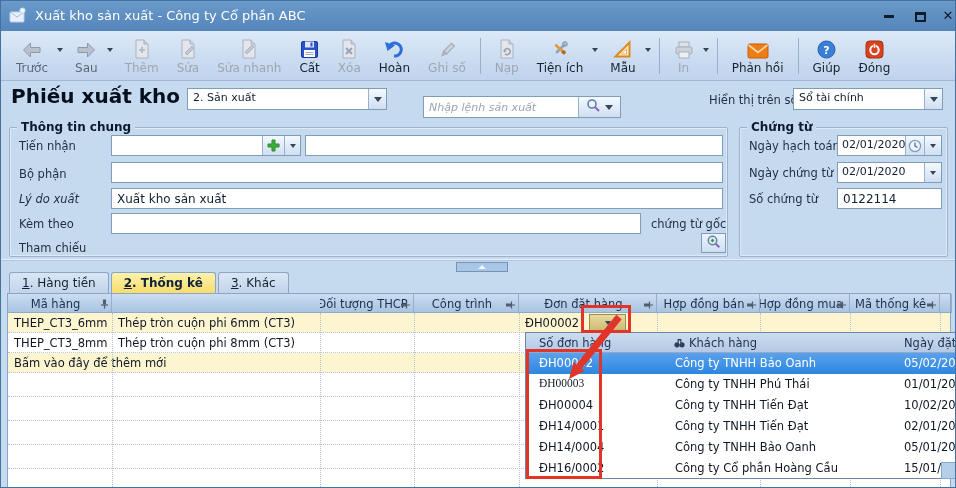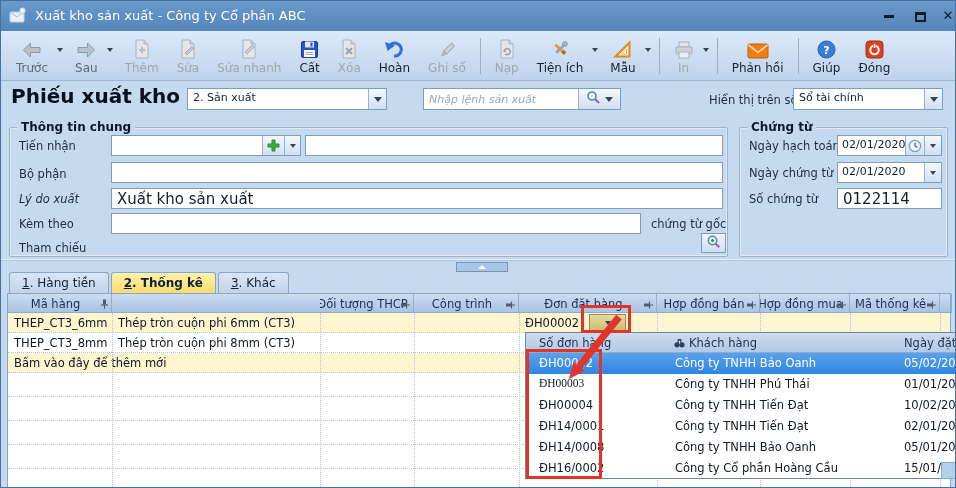--- a/index.html
+++ b/index.html
@@ -44,21 +44,21 @@
   .combo input{flex:1;border:none;outline:none;font-size:11px;padding:2px 5px;
     font-family:inherit;color:#202c3a;background:transparent;min-width:0;}
   .combo input::placeholder{font-style:italic;color:#9aa6b4;}
   .flabel{position:absolute;font-size:11.5px;color:#1f2d3d;white-space:nowrap;}
   
   .gbox{position:absolute;border:1px solid #9db3cd;border-radius:2px;
     box-shadow:inset 0 0 0 1px rgba(255,255,255,.45);}
   .glegend{position:absolute;font-size:12px;font-weight:bold;color:#0b1a30;
     background:#c5d9ef;padding:0 4px;white-space:nowrap;}
   .tinput{position:absolute;height:21px;background:#fff;border:1px solid #7f9db9;
-    font-size:15px;padding:2px 5px;font-family:inherit;color:#10202e;}
+    font-size:12px;padding:2px 5px;font-family:inherit;color:#10202e;}
   .btnish{position:absolute;background:linear-gradient(#eef4fc,#cddef2);
     border:1px solid #7f9db9;display:flex;align-items:center;justify-content:center;}
   .ctrlgrp{position:absolute;display:flex;align-items:stretch;height:21px;border:1px solid #7f9db9;background:#fff;}
   .ctrlgrp .txt{font-size:11px;padding:2px 4px;white-space:nowrap;overflow:hidden;color:#10202e;}
   .ctrlgrp .seg{display:flex;align-items:center;justify-content:center;
     background:linear-gradient(#f4f9fe,#cfdff2);border-left:1px solid #9ab1cd;}
   
   .splitline{position:absolute;left:0;top:258px;width:100%;height:2px;background:#aec6e2;border-top:1px solid #e7f0fa;}
   .splithandle{position:absolute;left:455px;top:261px;width:52px;height:10px;
     background:#a9c6e6;border:1px solid #7493b6;display:flex;align-items:center;justify-content:center;}
@@ -310,21 +310,21 @@
 
   <div class="page-title">Phiếu xuất kho</div>
 
   <div class="combo" style="left:186px;top:87px;width:200px;">
     <span class="val">2. Sản xuất</span>
     <span class="ddbtn">
         <span class="tri"></span>
       </span>
   </div>
 
-  <div class="combo" style="left:422px;top:87px;width:198px;">
+  <div class="combo" style="left:422px;top:95px;width:198px;">
     <input placeholder="Nhập lệnh sản xuất" style="">
     <span class="ddbtn wide">
       <span><svg width="15" height="15" viewBox="0 0 15 15">
             <circle cx="6" cy="6" r="4" fill="#eaf2fb" stroke="#5d82ad" stroke-width="1.6"></circle>
             <line x1="9" y1="9" x2="13" y2="13" stroke="#8a63b8" stroke-width="2"></line>
           </svg></span>
       <span class="tri"></span>
     </span>
   </div>
 
@@ -538,21 +538,21 @@
       <span class="pcell" style="left:13px;">ĐH00004</span>
       <span class="pcell" style="left:149px;">Công ty TNHH Tiến Đạt</span>
       <span class="pcell" style="left:378px;">10/02/2020</span>
     </div>
     <div class="prow" style="top:83px;">
       <span class="pcell" style="left:13px;">ĐH14/0001</span>
       <span class="pcell" style="left:149px;">Công ty TNHH Tiến Đạt</span>
       <span class="pcell" style="left:378px;">02/01/2020</span>
     </div>
     <div class="prow" style="top:104px;">
-      <span class="pcell" style="left:13px;">ĐH14/0008</span>
+      <span class="pcell" style="left:13px;">ĐH14/0004</span>
       <span class="pcell" style="left:149px;">Công ty TNHH Bảo Oanh</span>
       <span class="pcell" style="left:378px;">05/01/2020</span>
     </div>
     <div class="prow" style="top:125px;">
       <span class="pcell" style="left:13px;">ĐH16/0002</span>
       <span class="pcell" style="left:149px;">Công ty Cổ phần Hoàng Cầu</span>
       <span class="pcell" style="left:378px;">15/01/2020</span>
     </div>
     <div class="pthumb"></div>
   </div>

